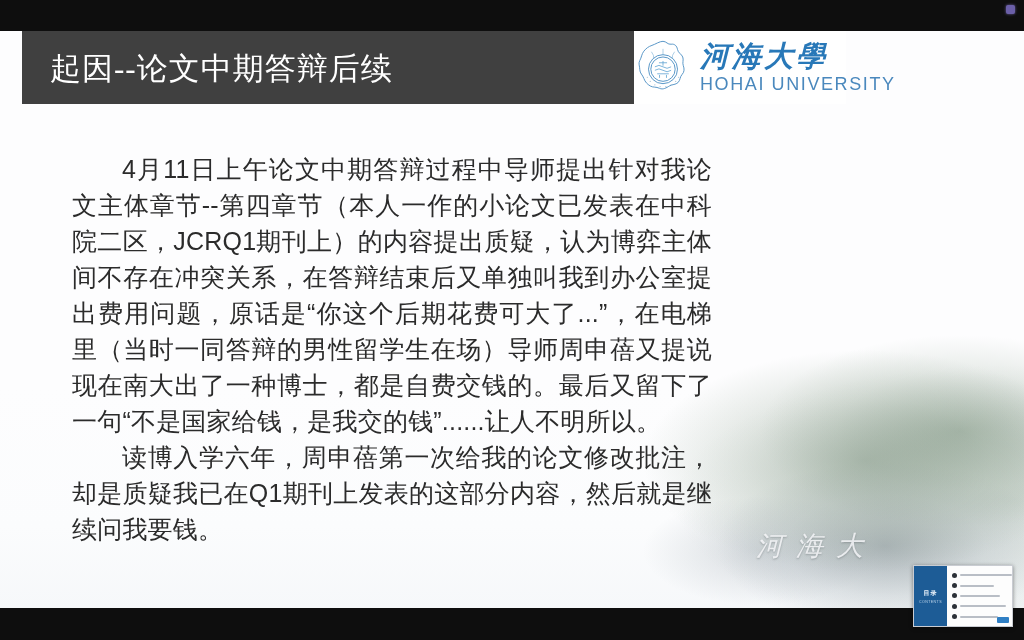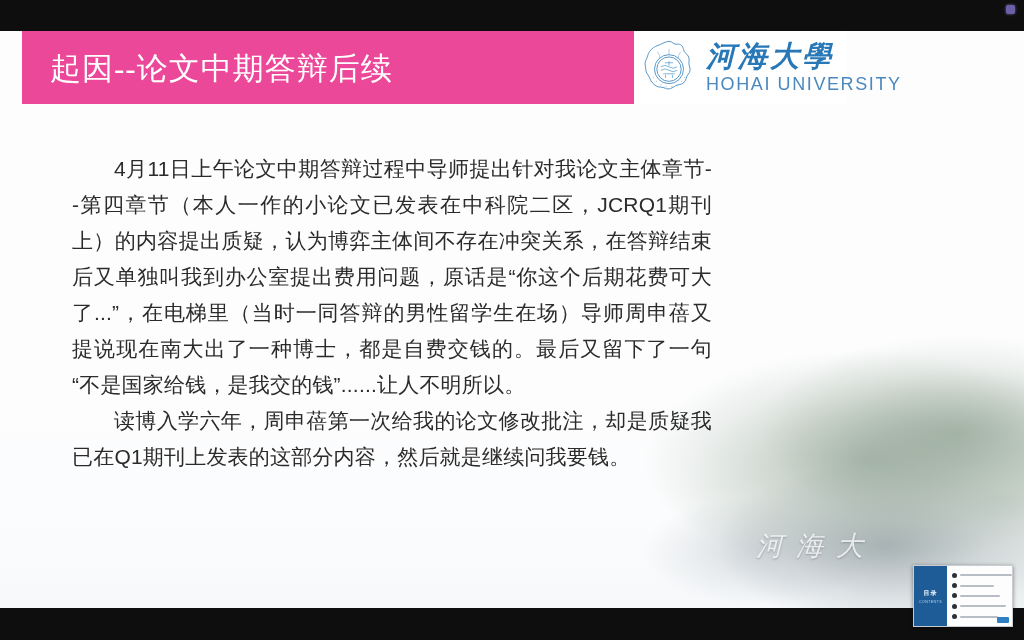--- a/index.html
+++ b/index.html
@@ -87,21 +87,21 @@
     font-style: italic;
   }
 
   
   #banner {
     position: absolute;
     left: 22px;
     top: 31px;
     width: 798px;
     height: 73px;
-    background: #ec4899;
+    background: #404040;
     z-index: 5;
   }
   #banner-title {
     position: absolute;
     left: 28px;
     top: 17px;
     font-family: "Liberation Serif", "DejaVu Serif", serif;
     font-size: 31px;
     font-weight: 400;
     color: #ffffff;
@@ -114,21 +114,20 @@
     position: absolute;
     left: 634px;
     top: 31px;
     width: 212px;
     height: 73px;
     background: #ffffff;
     z-index: 6;
     display: flex;
     align-items: center;
     gap: 8px;
-    padding-left: 6px;
     box-sizing: border-box;
   }
   #seal {
     width: 58px;
     height: 58px;
     flex: 0 0 58px;
   }
   #logo-words {
     display: flex;
     flex-direction: column;
@@ -154,21 +153,21 @@
   }
 
   
   #body-copy {
     position: absolute;
     left: 72px;
     top: 120px;
     width: 640px;
     z-index: 8;
     font-family: "Liberation Sans", "DejaVu Sans", sans-serif;
-    font-size: 21px;
+    font-size: 25px;
     line-height: 36px;
     color: #2b2b2b;
     letter-spacing: .2px;
   }
   #body-copy p {
     margin: 0;
     text-indent: 2em;
     text-align: justify;
     text-justify: inter-character;
   }

